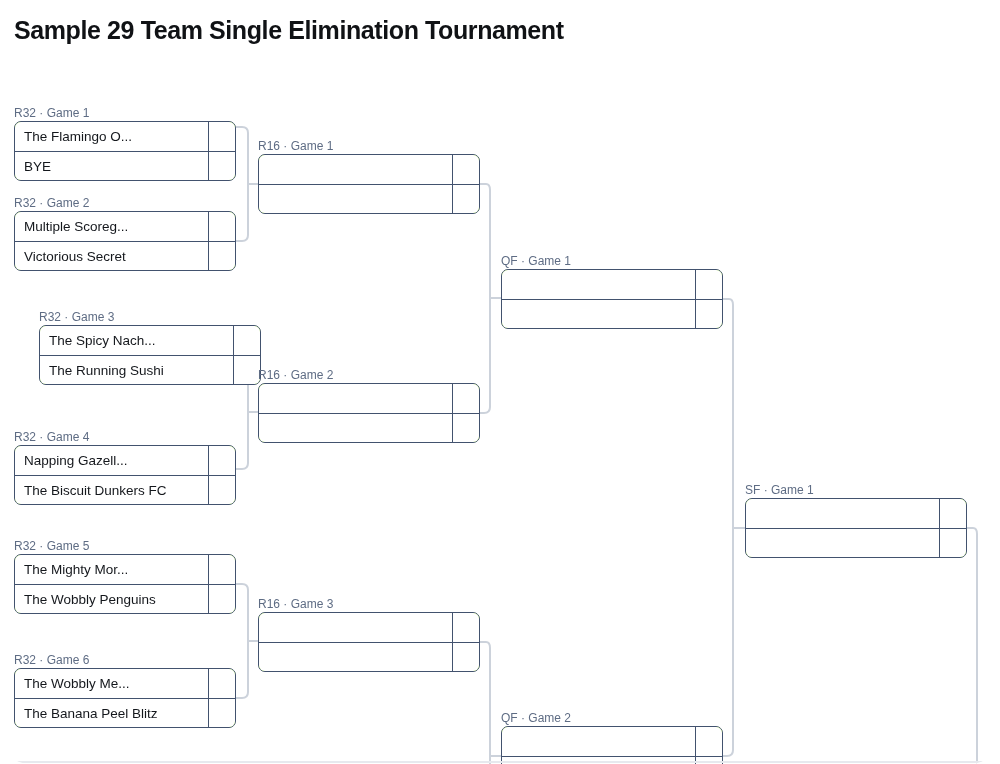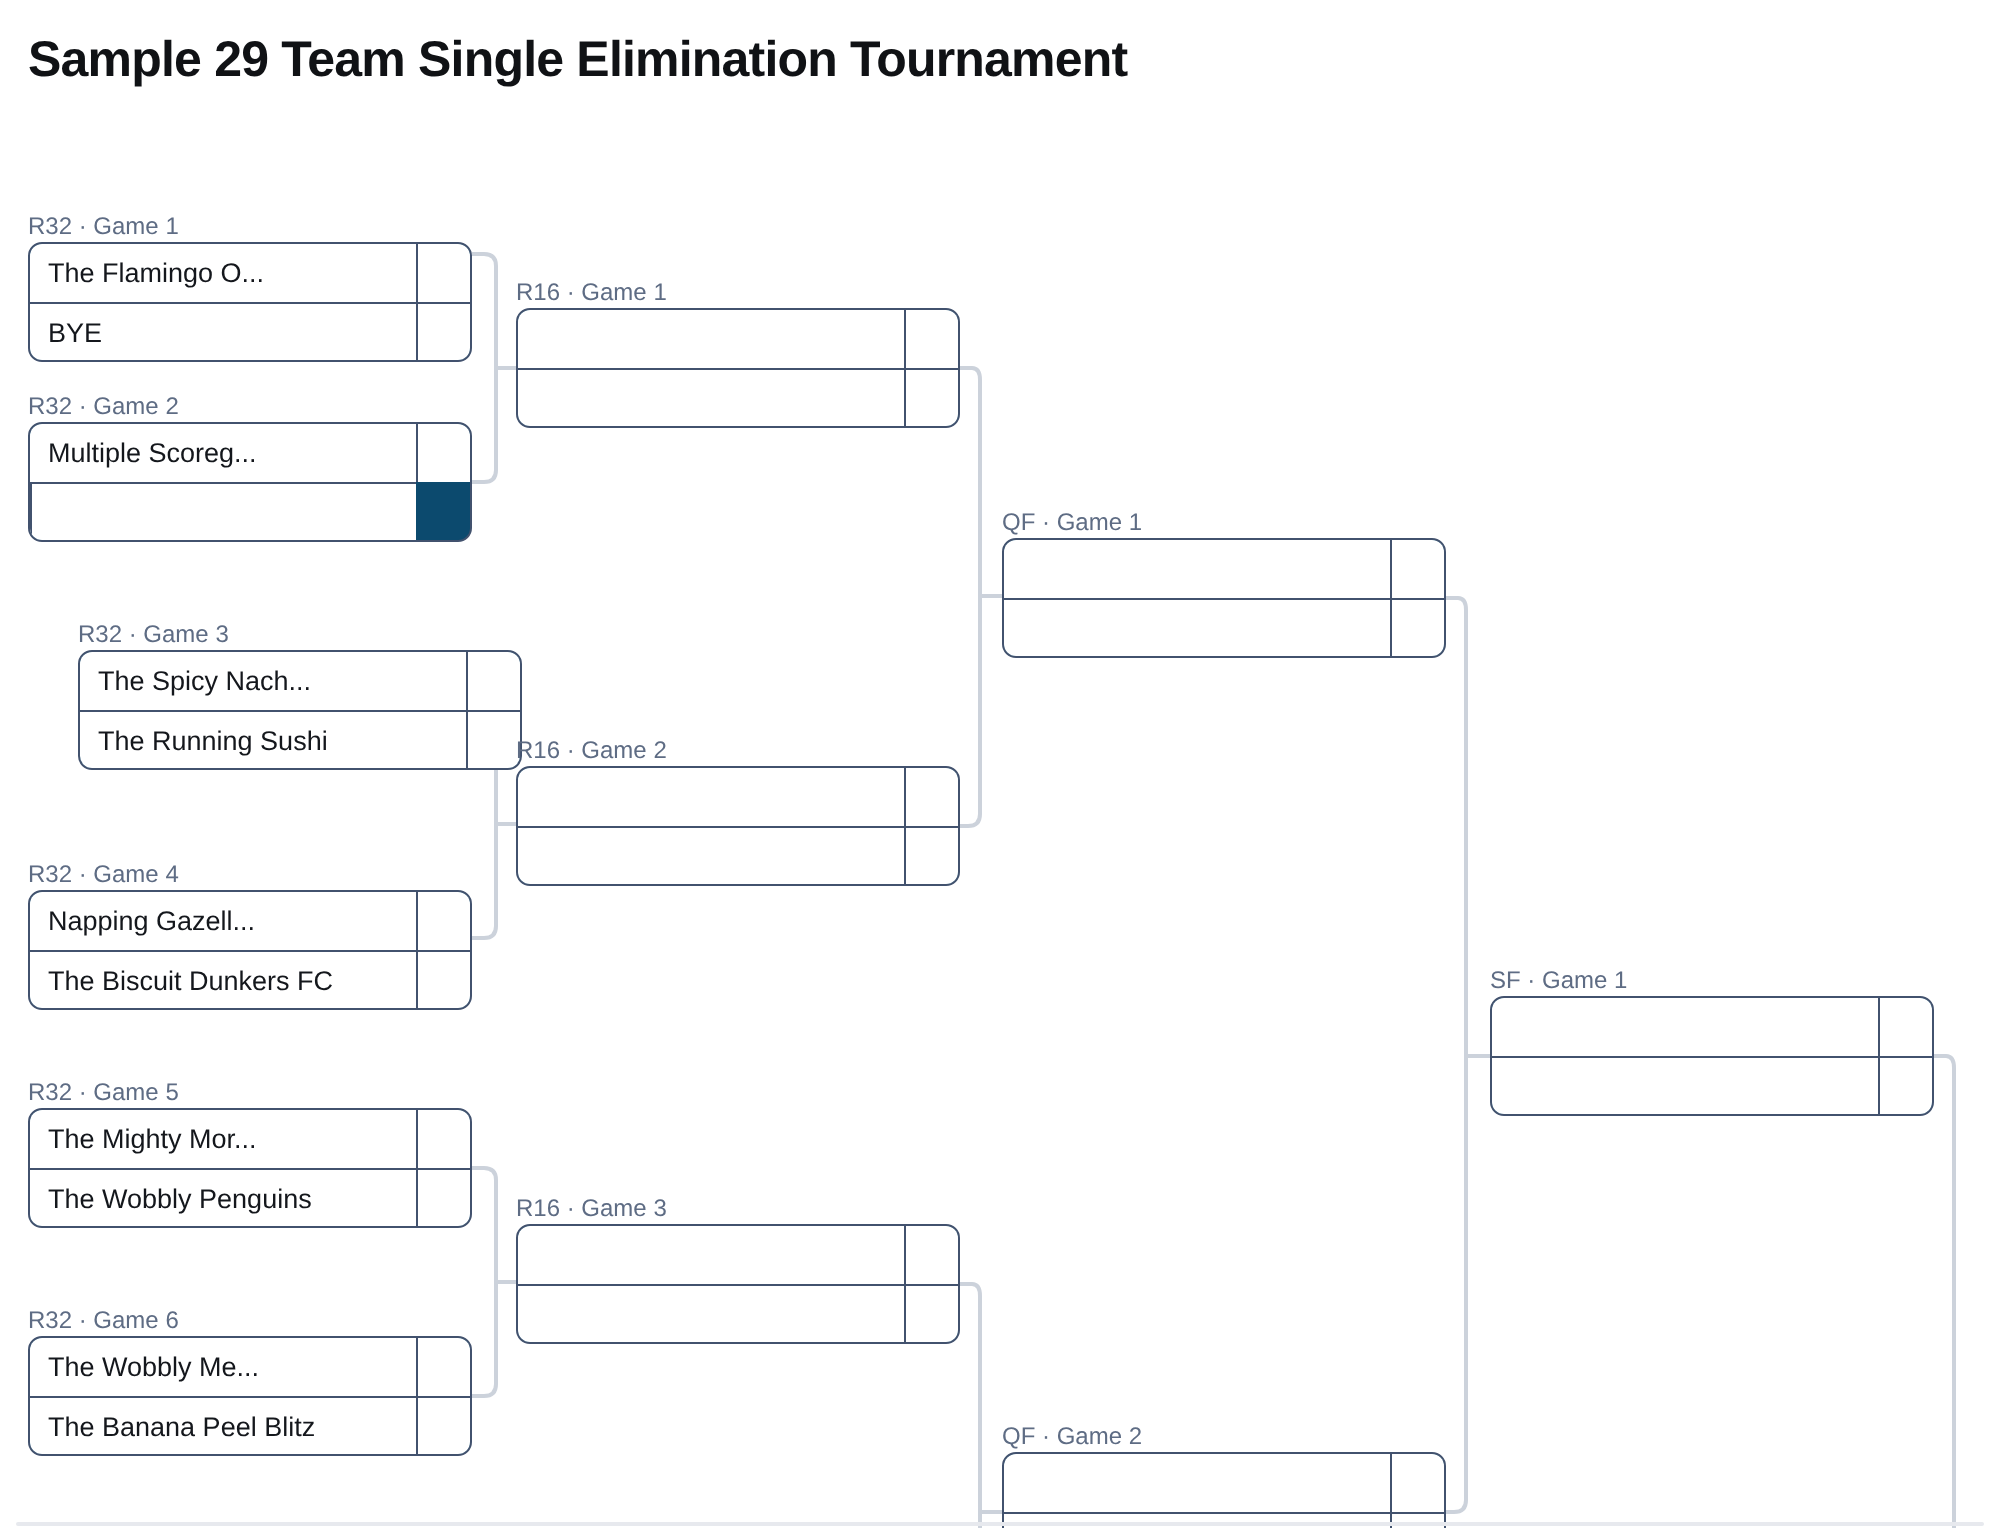--- a/index.html
+++ b/index.html
@@ -1,34 +1,35 @@
 <!DOCTYPE html>
 <html><head>
 <meta charset="utf-8">
 <style>
   html,body{margin:0;padding:0;background:#ffffff;}
   .stage{
     position:relative;width:1000px;height:764px;overflow:hidden;
     background:#ffffff;
     font-family:"Liberation Sans", sans-serif;
+    border-radius:30px;
   }
   .page-title{
     position:absolute;left:14px;top:16px;
     font-size:25px;font-weight:700;letter-spacing:-0.4px;color:#101215;
     white-space:nowrap;
   }
   .connectors{position:absolute;left:0;top:0;width:1000px;height:764px;pointer-events:none;}
   .game{position:absolute;width:222px;}
   .game-label{
     height:15px;font-size:12px;line-height:14px;color:#5e6c84;
     white-space:nowrap;
   }
   .match-box{
     box-sizing:border-box;
-    border:1.5px solid #42526e;border-radius:7px;background:#0c4a6e;
+    border:1.5px solid #42526e;border-radius:7px;background:#bef264;
     display:grid;grid-template-columns:1fr 27px;grid-template-rows:29px 29px;
     overflow:hidden;
   }
   .cell{box-sizing:border-box;display:flex;align-items:center;background:#ffffff;}
   .team-name{
     padding-left:9px;font-size:13.5px;color:#14171c;
     white-space:nowrap;overflow:hidden;
   }
   .score-cell{border-left:1.5px solid #42526e;justify-content:center;font-size:13.5px;color:#14171c;}
   .row2{border-top:1.5px solid #42526e;}
@@ -68,20 +69,21 @@
       <div class="cell team-name row2">BYE</div>
       <div class="cell score-cell row2"></div>
     </div>
   </div>
 
   <div class="game" style="left:14px;top:196px;">
     <div class="game-label">R32 · Game 2</div>
     <div class="match-box">
       <div class="cell team-name">Multiple Scoreg...</div>
       <div class="cell score-cell"></div>
+      <div class="cell team-name row2">Victorious Secret</div>
       <div class="cell score-cell row2"></div>
     </div>
   </div>
 
   <div class="game" style="left:14px;top:310px;padding-left:25px;">
     <div class="game-label">R32 · Game 3</div>
     <div class="match-box">
       <div class="cell team-name">The Spicy Nach...</div>
       <div class="cell score-cell"></div>
       <div class="cell team-name row2">The Running Sushi</div>

